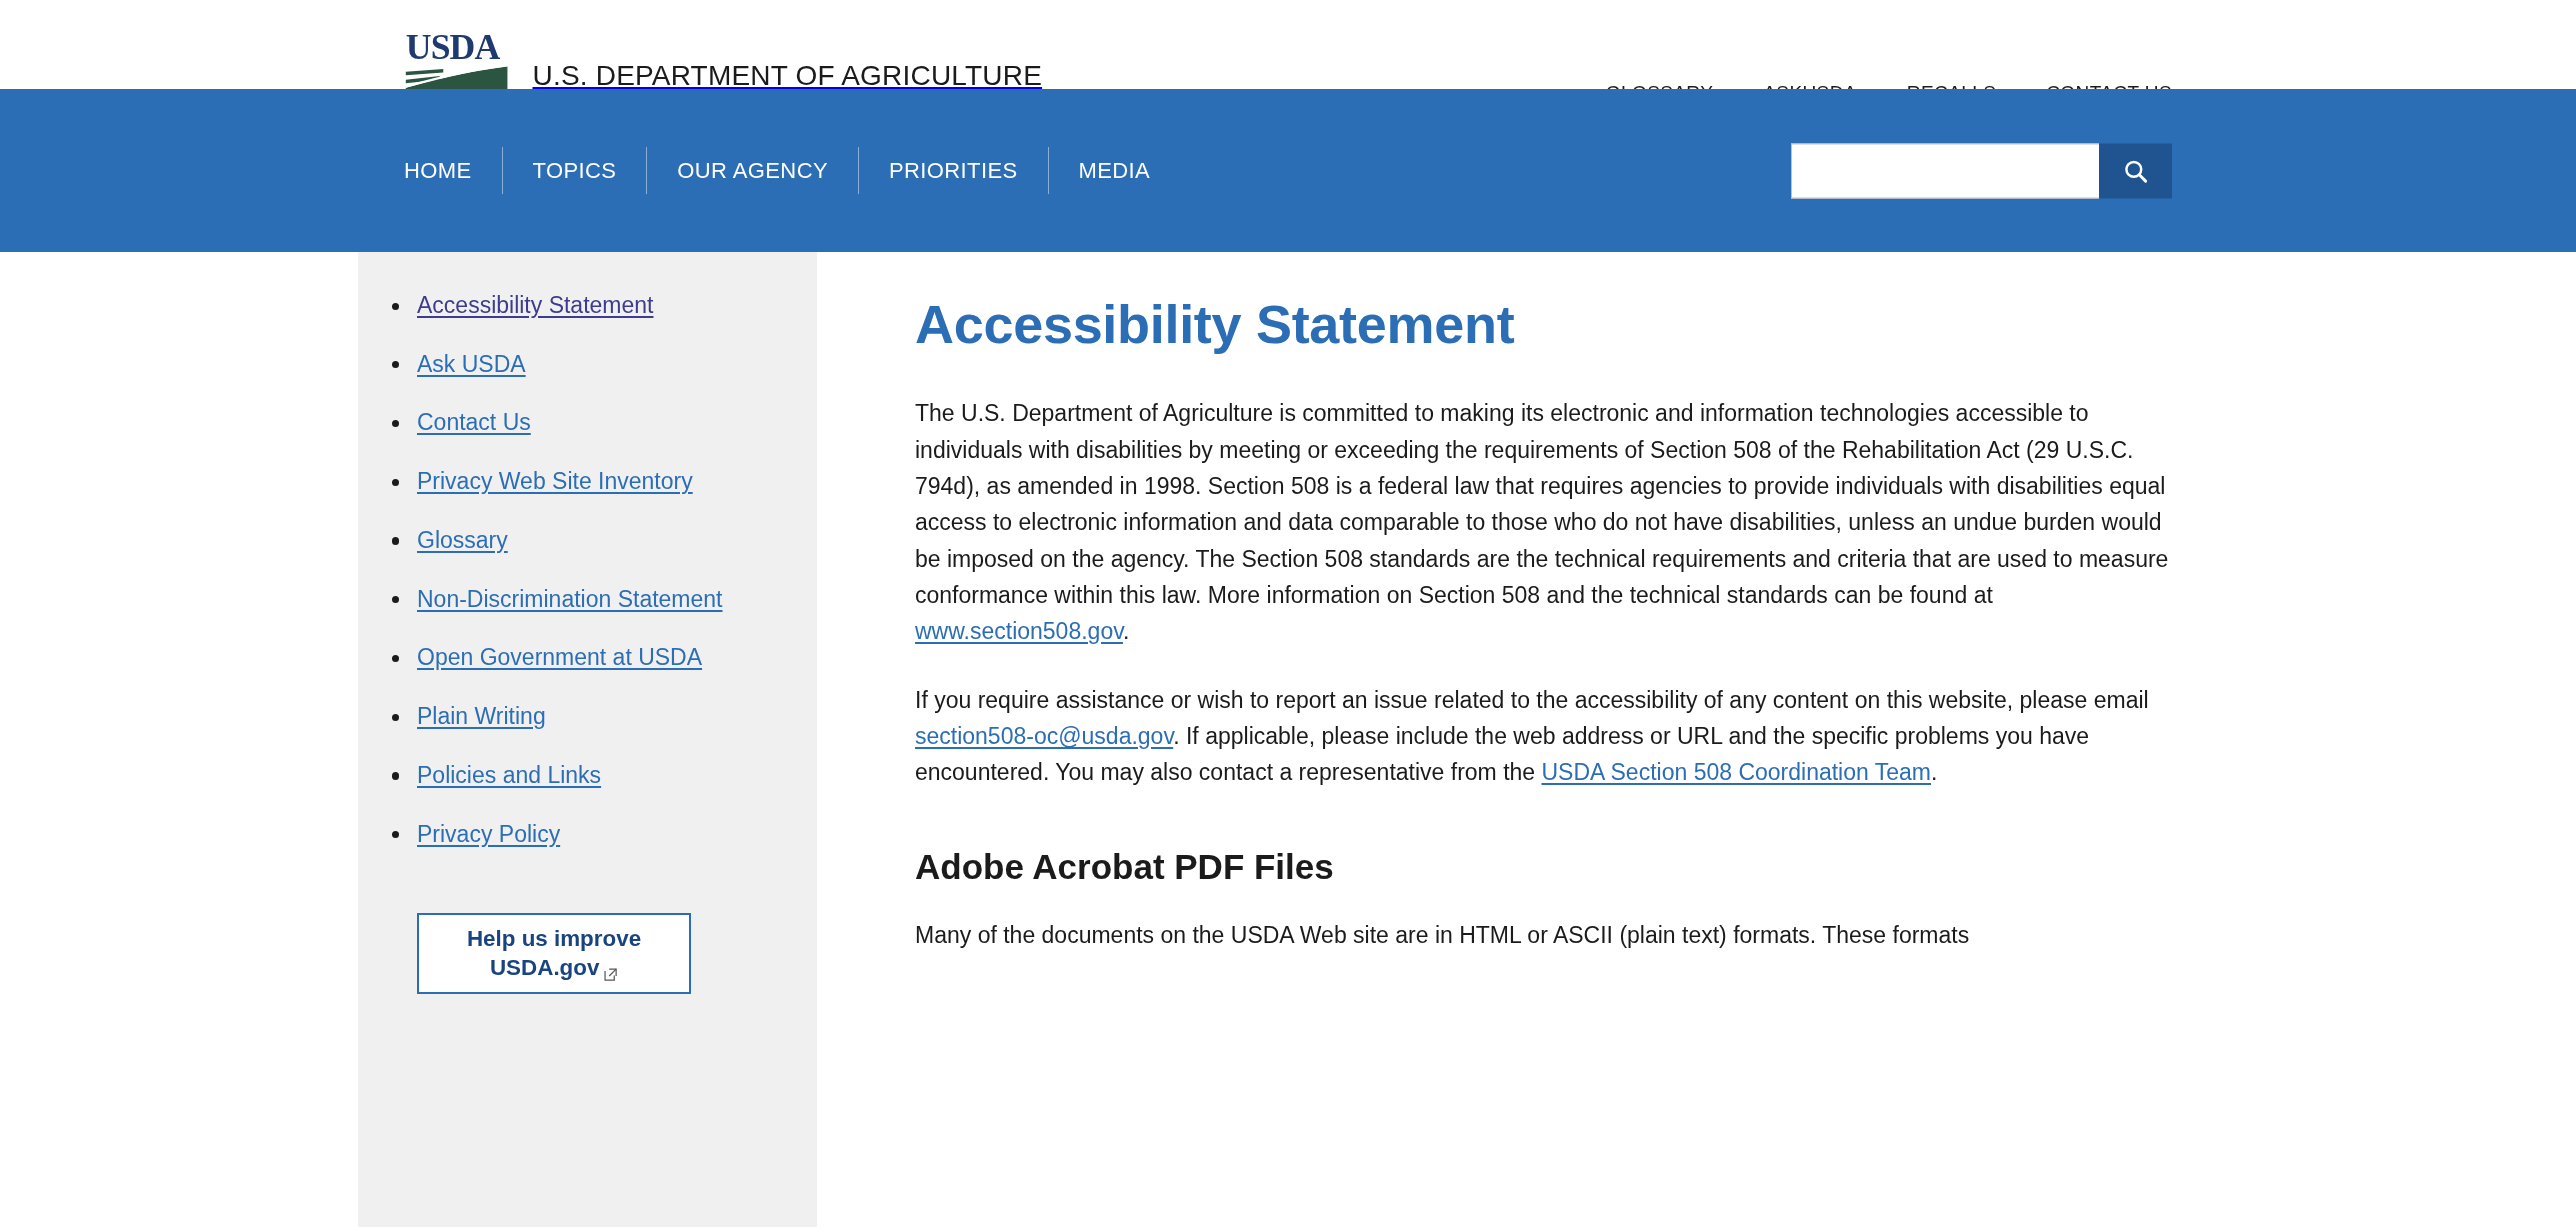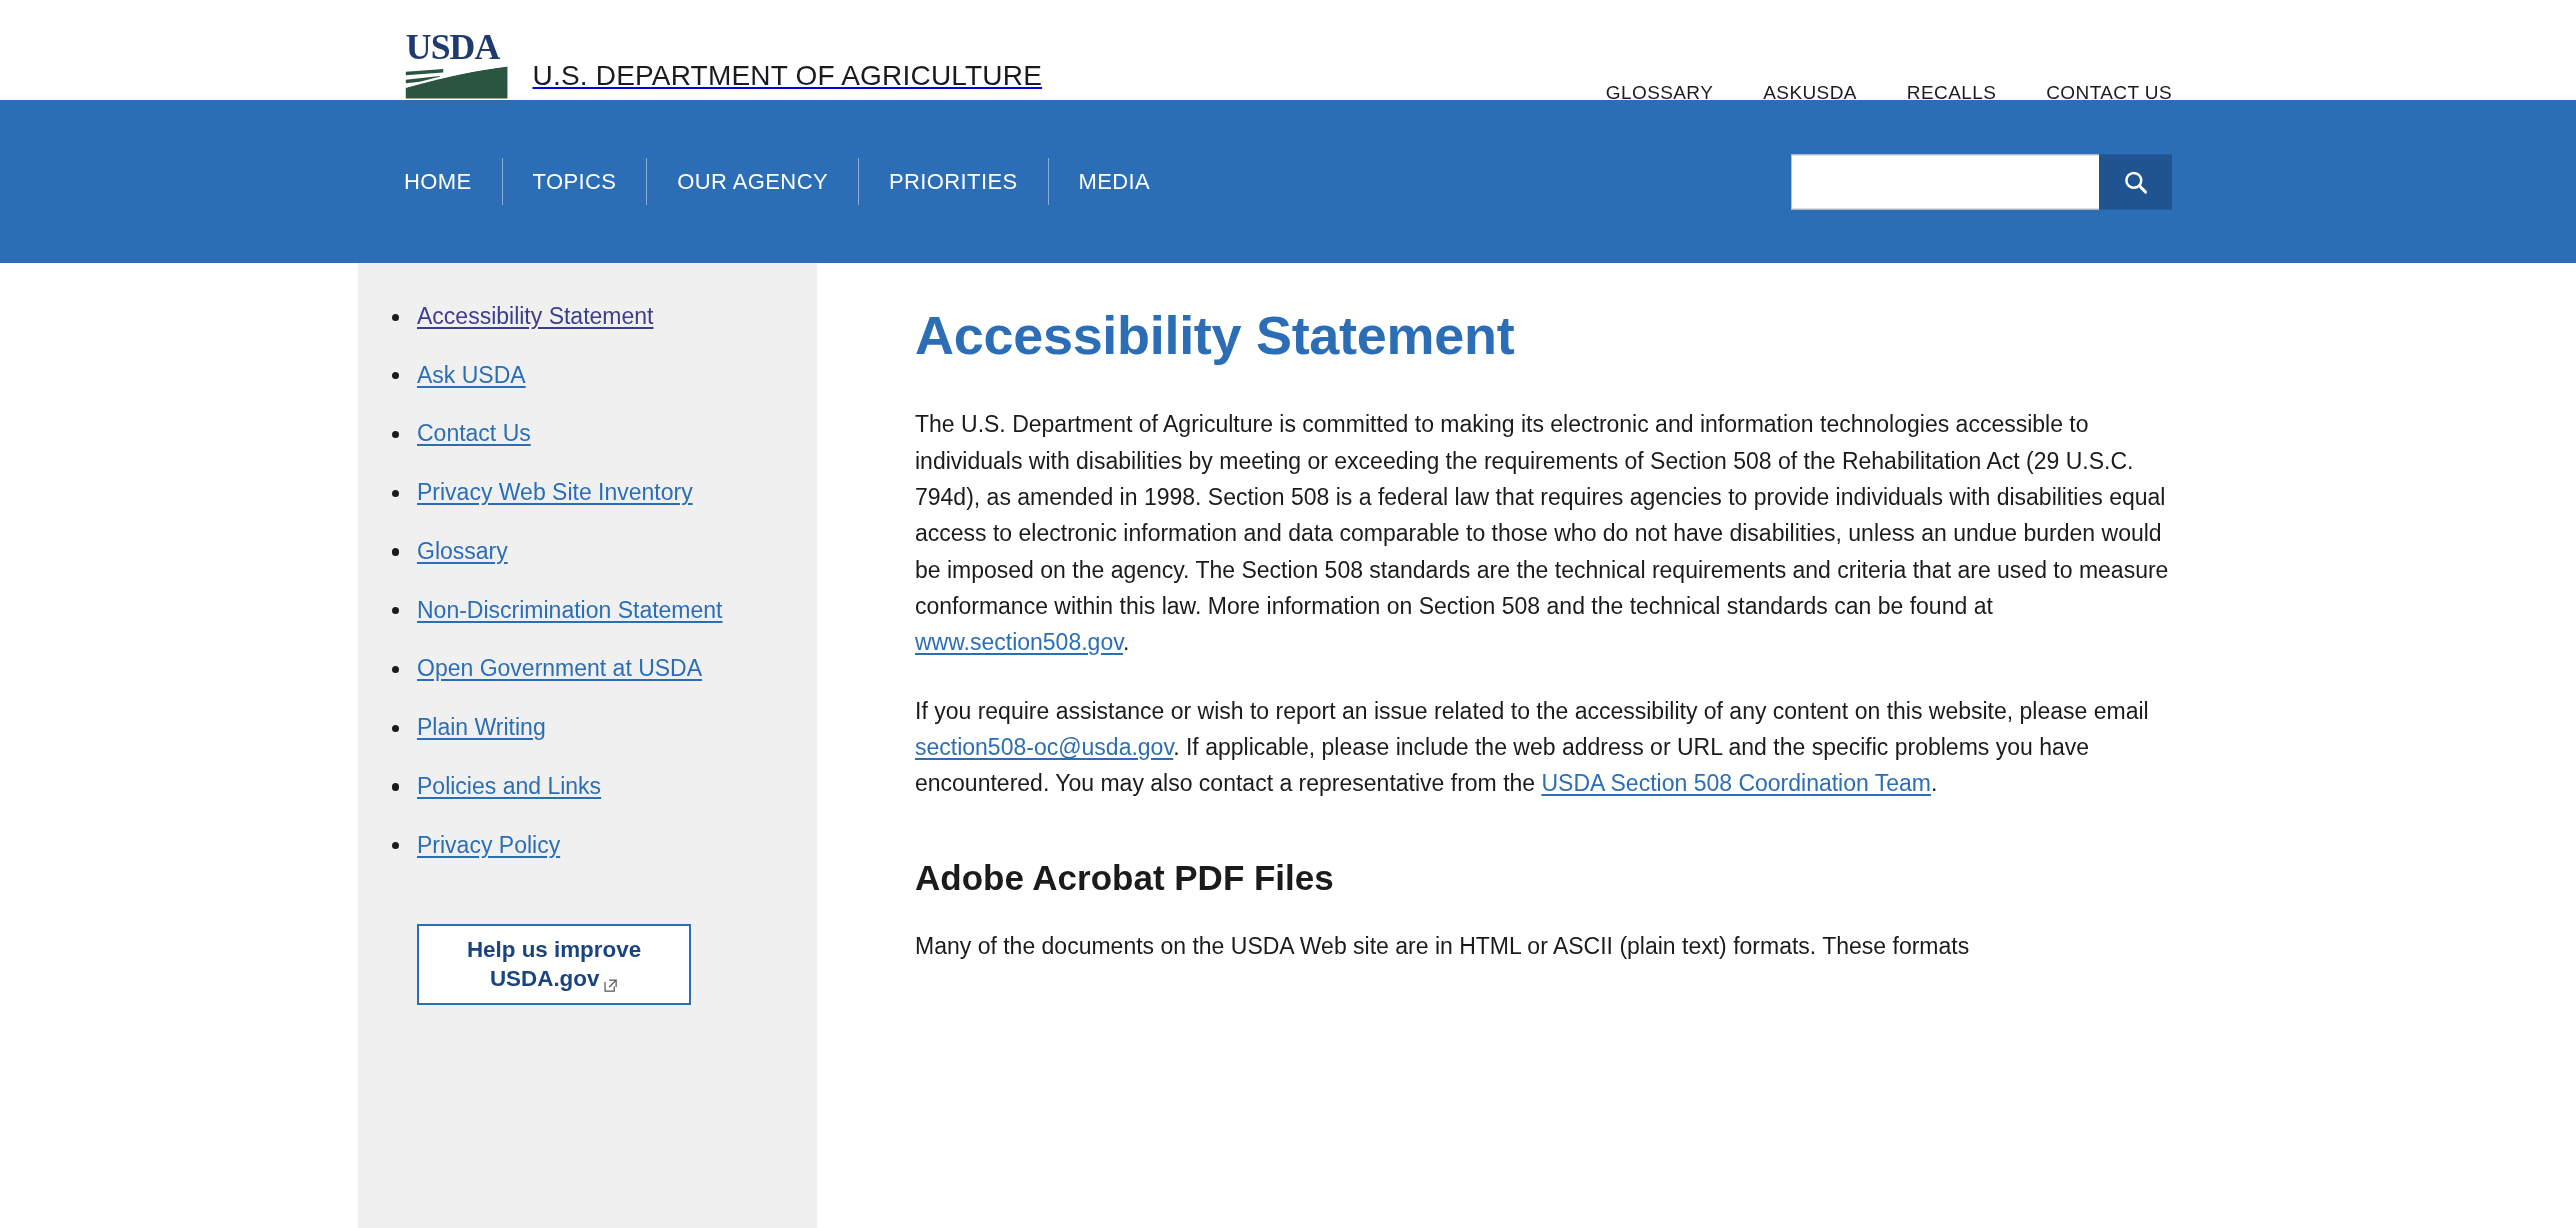--- a/index.html
+++ b/index.html
@@ -9,21 +9,21 @@
     width: 2576px; height: 1229px;
     overflow: hidden;
     background: #ffffff;
     font-family: "Liberation Sans", sans-serif;
     -webkit-font-smoothing: antialiased;
   }
 
   
   .top-header {
     position: relative;
-    height: 100px;
+    height: 89px;
     background: #ffffff;
     display: flex;
     align-items: flex-start;
   }
   .brand {
     position: absolute;
     left: 404px;
     top: 25px;
     display: flex;
     align-items: center;

